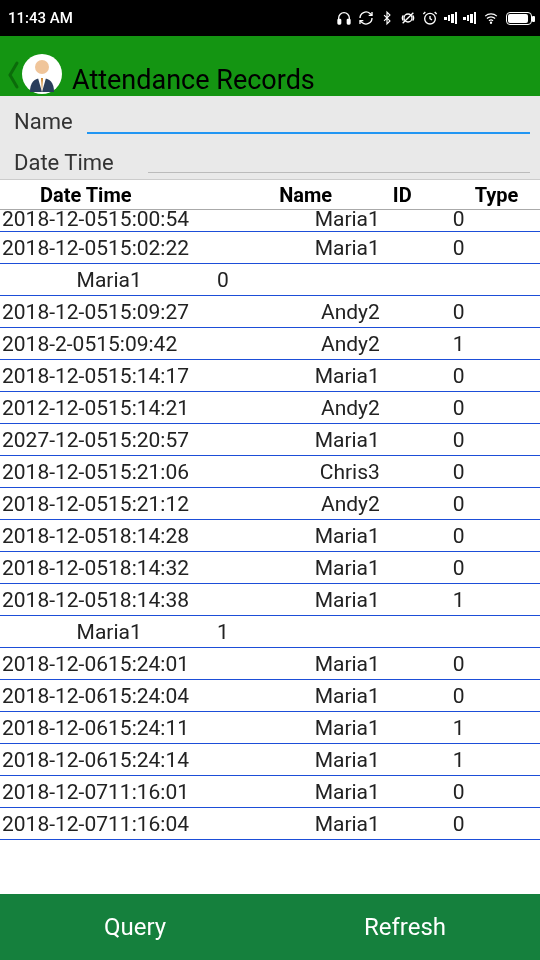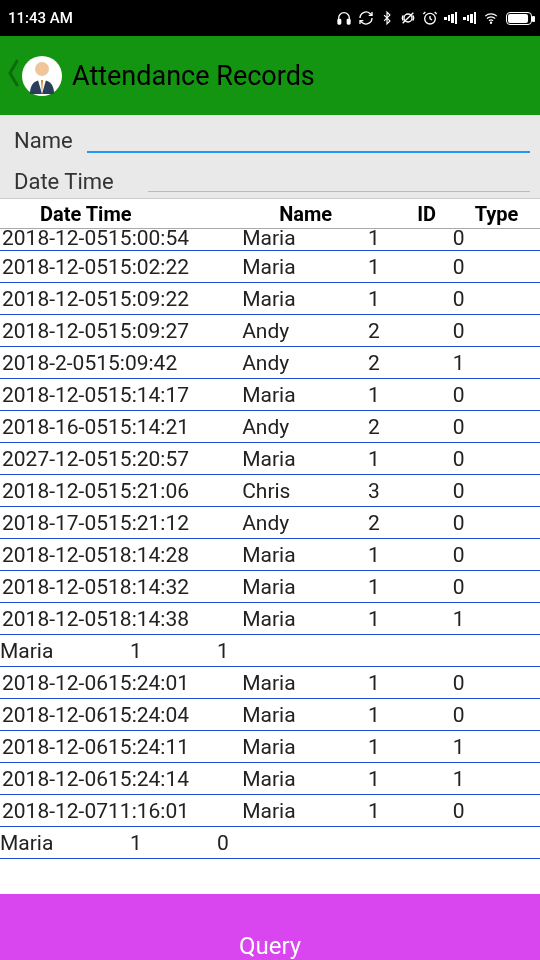--- a/index.html
+++ b/index.html
@@ -15,24 +15,24 @@
     padding: 18px 8px;
     font-size: 15px;
     font-weight: 500;
   }
   .status-left { flex: 0 0 auto; }
   .status-right { margin-left: auto; display: flex; align-items: center; gap: 6px; font-size: 16px; }
   .status-right span { display: inline-flex; align-items: center; }
 
   
   .app-bar {
-    height: 79px;
+    height: 60px;
     background: #149512;
     display: flex;
-    align-items: center;
+    align-items: flex-end;
     padding: 0 6px;
     gap: 4px;
   }
   .back-chevron { font-size: 26px; color: #063; font-weight: bold; margin-right: -4px; }
   .app-icon {
     width: 44px; height: 44px;
     display: inline-flex; align-items: center; justify-content: center;
     font-size: 34px;
     border-radius: 22px;
   }
@@ -80,49 +80,48 @@
     display: flex;
     background: #fff;
     border-bottom: 1px solid #aaa;
     height: 30px;
     align-items: center;
     font-weight: bold;
     font-size: 20px;
   }
   .col-dt { width: 250px; padding-left: 2px; text-align: center;}
   .col-name { width: 130px; text-align: center;}
-  .col-id { width: 70px; text-align: right;}
+  .col-id { width: 70px; text-align: center;}
   .col-type { width: 90px; text-align: center; margin-left: 17px;}
   .thead .col-dt { text-align: left; padding-left: 40px;}
 
   .tbody { }
   .trow {
     display: flex;
     height: 32px;
     align-items: center;
     font-size: 21px;
     border-bottom: 1px solid #1d4ed8;
     color: #222;
   }
   .trow > div { overflow: hidden; white-space: nowrap; }
   .trow .col-dt { text-align: left; padding-left: 2px;}
-  .trow .col-name { text-align: left; padding-left: 0px;}
+  .trow .col-name { text-align: right; padding-left: 0px;}
   .trow .col-id { text-align: left; padding-left: 0px;}
   .trow .col-type { text-align: left; padding-left: 0px;}
   .trow.cut { height: 22px; align-items: flex-end; } 
 
   
   .bottom-bar {
     position: absolute;
     left: 0; bottom: 0;
     width: 540px;
     height: 66px;
-    background: #d946ef;
-    display: flex;
-    align-items: flex-end;
+    background: #15803d;
+    display: flex;
   }
   .bottom-btn {
     flex: 1;
     display: flex;
     align-items: center;
     justify-content: center;
     color: #fff;
     font-size: 24px;
     font-weight: 400;
   }
@@ -257,21 +256,20 @@
         <div class="col-id">1</div>
         <div class="col-type">0</div>
       </div>
       <div class="trow">
         <div class="col-dt">2018-12-0515:02:22</div>
         <div class="col-name">Maria</div>
         <div class="col-id">1</div>
         <div class="col-type">0</div>
       </div>
       <div class="trow">
-        <div class="col-dt">2018-12-0515:09:22</div>
         <div class="col-name">Maria</div>
         <div class="col-id">1</div>
         <div class="col-type">0</div>
       </div>
       <div class="trow">
         <div class="col-dt">2018-12-0515:09:27</div>
         <div class="col-name">Andy</div>
         <div class="col-id">2</div>
         <div class="col-type">0</div>
       </div>
@@ -281,39 +279,39 @@
         <div class="col-id">2</div>
         <div class="col-type">1</div>
       </div>
       <div class="trow">
         <div class="col-dt">2018-12-0515:14:17</div>
         <div class="col-name">Maria</div>
         <div class="col-id">1</div>
         <div class="col-type">0</div>
       </div>
       <div class="trow">
-        <div class="col-dt">2018-16-0515:14:21</div>
+        <div class="col-dt">2012-12-0515:14:21</div>
         <div class="col-name">Andy</div>
         <div class="col-id">2</div>
         <div class="col-type">0</div>
       </div>
       <div class="trow">
         <div class="col-dt">2027-12-0515:20:57</div>
         <div class="col-name">Maria</div>
         <div class="col-id">1</div>
         <div class="col-type">0</div>
       </div>
       <div class="trow">
         <div class="col-dt">2018-12-0515:21:06</div>
         <div class="col-name">Chris</div>
         <div class="col-id">3</div>
         <div class="col-type">0</div>
       </div>
       <div class="trow">
-        <div class="col-dt">2018-17-0515:21:12</div>
+        <div class="col-dt">2018-12-0515:21:12</div>
         <div class="col-name">Andy</div>
         <div class="col-id">2</div>
         <div class="col-type">0</div>
       </div>
       <div class="trow">
         <div class="col-dt">2018-12-0518:14:28</div>
         <div class="col-name">Maria</div>
         <div class="col-id">1</div>
         <div class="col-type">0</div>
       </div>
@@ -358,22 +356,24 @@
         <div class="col-id">1</div>
         <div class="col-type">1</div>
       </div>
       <div class="trow">
         <div class="col-dt">2018-12-0711:16:01</div>
         <div class="col-name">Maria</div>
         <div class="col-id">1</div>
         <div class="col-type">0</div>
       </div>
       <div class="trow">
+        <div class="col-dt">2018-12-0711:16:04</div>
         <div class="col-name">Maria</div>
         <div class="col-id">1</div>
         <div class="col-type">0</div>
       </div>
     </div>
 </div>
 
 <div class="bottom-bar">
   <div class="bottom-btn">Query</div>
+  <div class="bottom-btn">Refresh</div>
 </div>
 
 </body></html>

